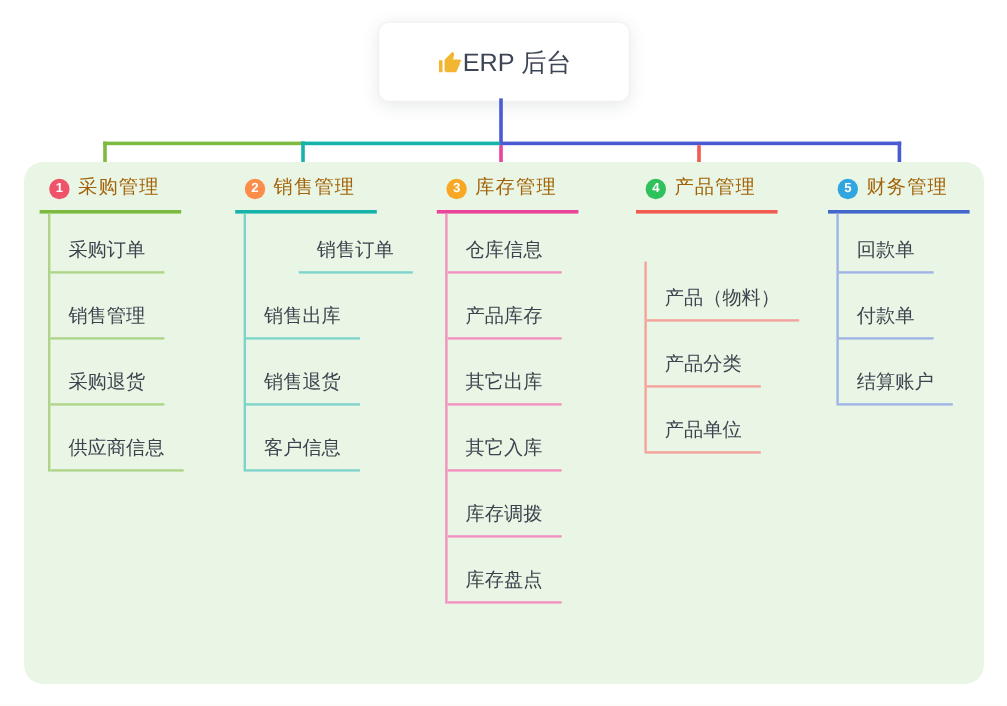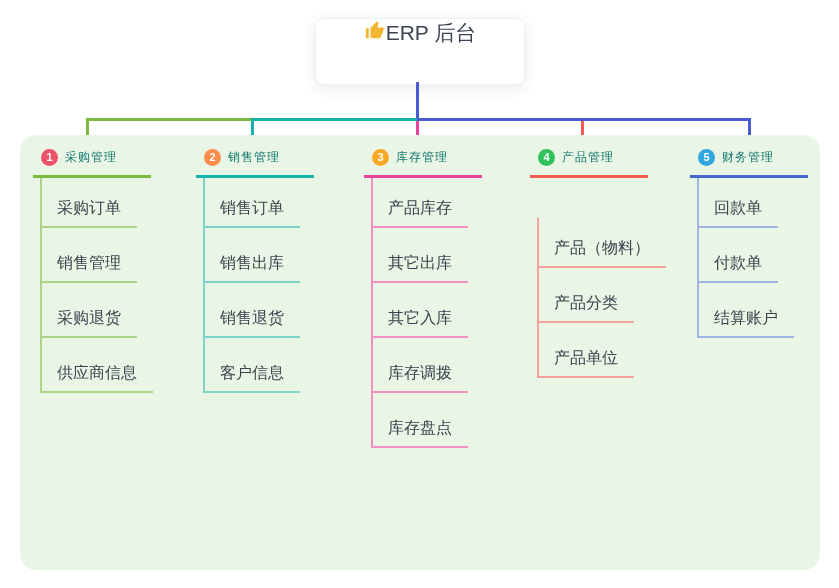--- a/index.html
+++ b/index.html
@@ -5,21 +5,21 @@
   html,body{margin:0;padding:0;background:#fff;}
   .stage{
     position:relative;width:839px;height:588px;overflow:hidden;background:#ffffff;
     font-family:"Liberation Sans","DejaVu Sans",sans-serif;
   }
   
   .root-node{
     position:absolute;left:315px;top:18px;width:208px;height:65px;
     background:#ffffff;border:1px solid #f1f1f3;border-radius:9px;
     box-shadow:0 3px 14px rgba(60,70,90,.12);
-    display:flex;align-items:flex-start;justify-content:center;gap:0;
+    display:flex;align-items:center;justify-content:center;gap:0;
     font-size:21px;color:#3d4554;font-weight:500;cursor:pointer;
   }
   .thumb{width:22px;height:22px;display:inline-block}
   
   .cline{position:absolute;background:#4a5ad2;}
   .cline.v{width:3px;}
   .cline.h{height:3px;}
   
   .panel{
     position:absolute;left:20px;top:135px;width:800px;height:435px;
@@ -34,21 +34,21 @@
   .branch:nth-of-type(5){left:690px}
   .branch-title{
     display:flex;align-items:center;gap:7px;
     width:110px;padding:0 0 7px 8px;border-bottom:3px solid #888;
     cursor:pointer;
   }
   .badge{
     flex:0 0 17px;width:17px;height:17px;border-radius:50%;
     color:#fff;font-size:11px;font-weight:600;line-height:17px;text-align:center;
   }
-  .branch-title .t{font-size:12px;line-height:22px;color:#0f766e;letter-spacing:1px;white-space:nowrap;}
+  .branch-title .t{font-size:16px;line-height:22px;color:#a16207;letter-spacing:1px;white-space:nowrap;}
   .leaves{margin-left:7px;border-left:2px solid #ccc;}
   .leaf{
     box-sizing:border-box;height:55px;display:flex;align-items:flex-end;
     padding:0 16px 7px 15px;border-bottom:2px solid #ccc;
     font-size:16px;color:#3c434e;white-space:nowrap;width:max-content;
     cursor:pointer;
   }
   .leaf:first-child{height:50px;}
 </style>
 </head>
@@ -87,32 +87,33 @@
           <div class="leaf" style="border-bottom-color: rgb(174, 212, 137);">采购退货</div>
           <div class="leaf" style="border-bottom-color: rgb(174, 212, 137);">供应商信息</div>
         </div>
       </div>
       <div class="branch">
         <div class="branch-title" style="border-bottom-color: rgb(23, 179, 171);">
           <span class="badge" style="background: rgb(251, 140, 74);">2</span>
           <span class="t">销售管理</span>
         </div>
         <div class="leaves" style="border-left-color: rgb(126, 211, 203);">
-          <div class="leaf" style="border-bottom-color: rgb(126, 211, 203);">销售订单</div>
+          <div class="leaf" style="border-bottom-color: rgb(126, 211, 203); margin-left: 44px;">销售订单</div>
           <div class="leaf" style="border-bottom-color: rgb(126, 211, 203);">销售出库</div>
           <div class="leaf" style="border-bottom-color: rgb(126, 211, 203);">销售退货</div>
           <div class="leaf" style="border-bottom-color: rgb(126, 211, 203);">客户信息</div>
         </div>
       </div>
       <div class="branch">
         <div class="branch-title" style="border-bottom-color: rgb(232, 68, 155);">
           <span class="badge" style="background: rgb(249, 168, 37);">3</span>
           <span class="t">库存管理</span>
         </div>
         <div class="leaves" style="border-left-color: rgb(242, 145, 193);">
+          <div class="leaf" style="border-bottom-color: rgb(242, 145, 193);">仓库信息</div>
           <div class="leaf" style="border-bottom-color: rgb(242, 145, 193);">产品库存</div>
           <div class="leaf" style="border-bottom-color: rgb(242, 145, 193);">其它出库</div>
           <div class="leaf" style="border-bottom-color: rgb(242, 145, 193);">其它入库</div>
           <div class="leaf" style="border-bottom-color: rgb(242, 145, 193);">库存调拨</div>
           <div class="leaf" style="border-bottom-color: rgb(242, 145, 193);">库存盘点</div>
         </div>
       </div>
       <div class="branch">
         <div class="branch-title" style="border-bottom-color: rgb(242, 91, 82);">
           <span class="badge" style="background: rgb(46, 193, 92);">4</span>

